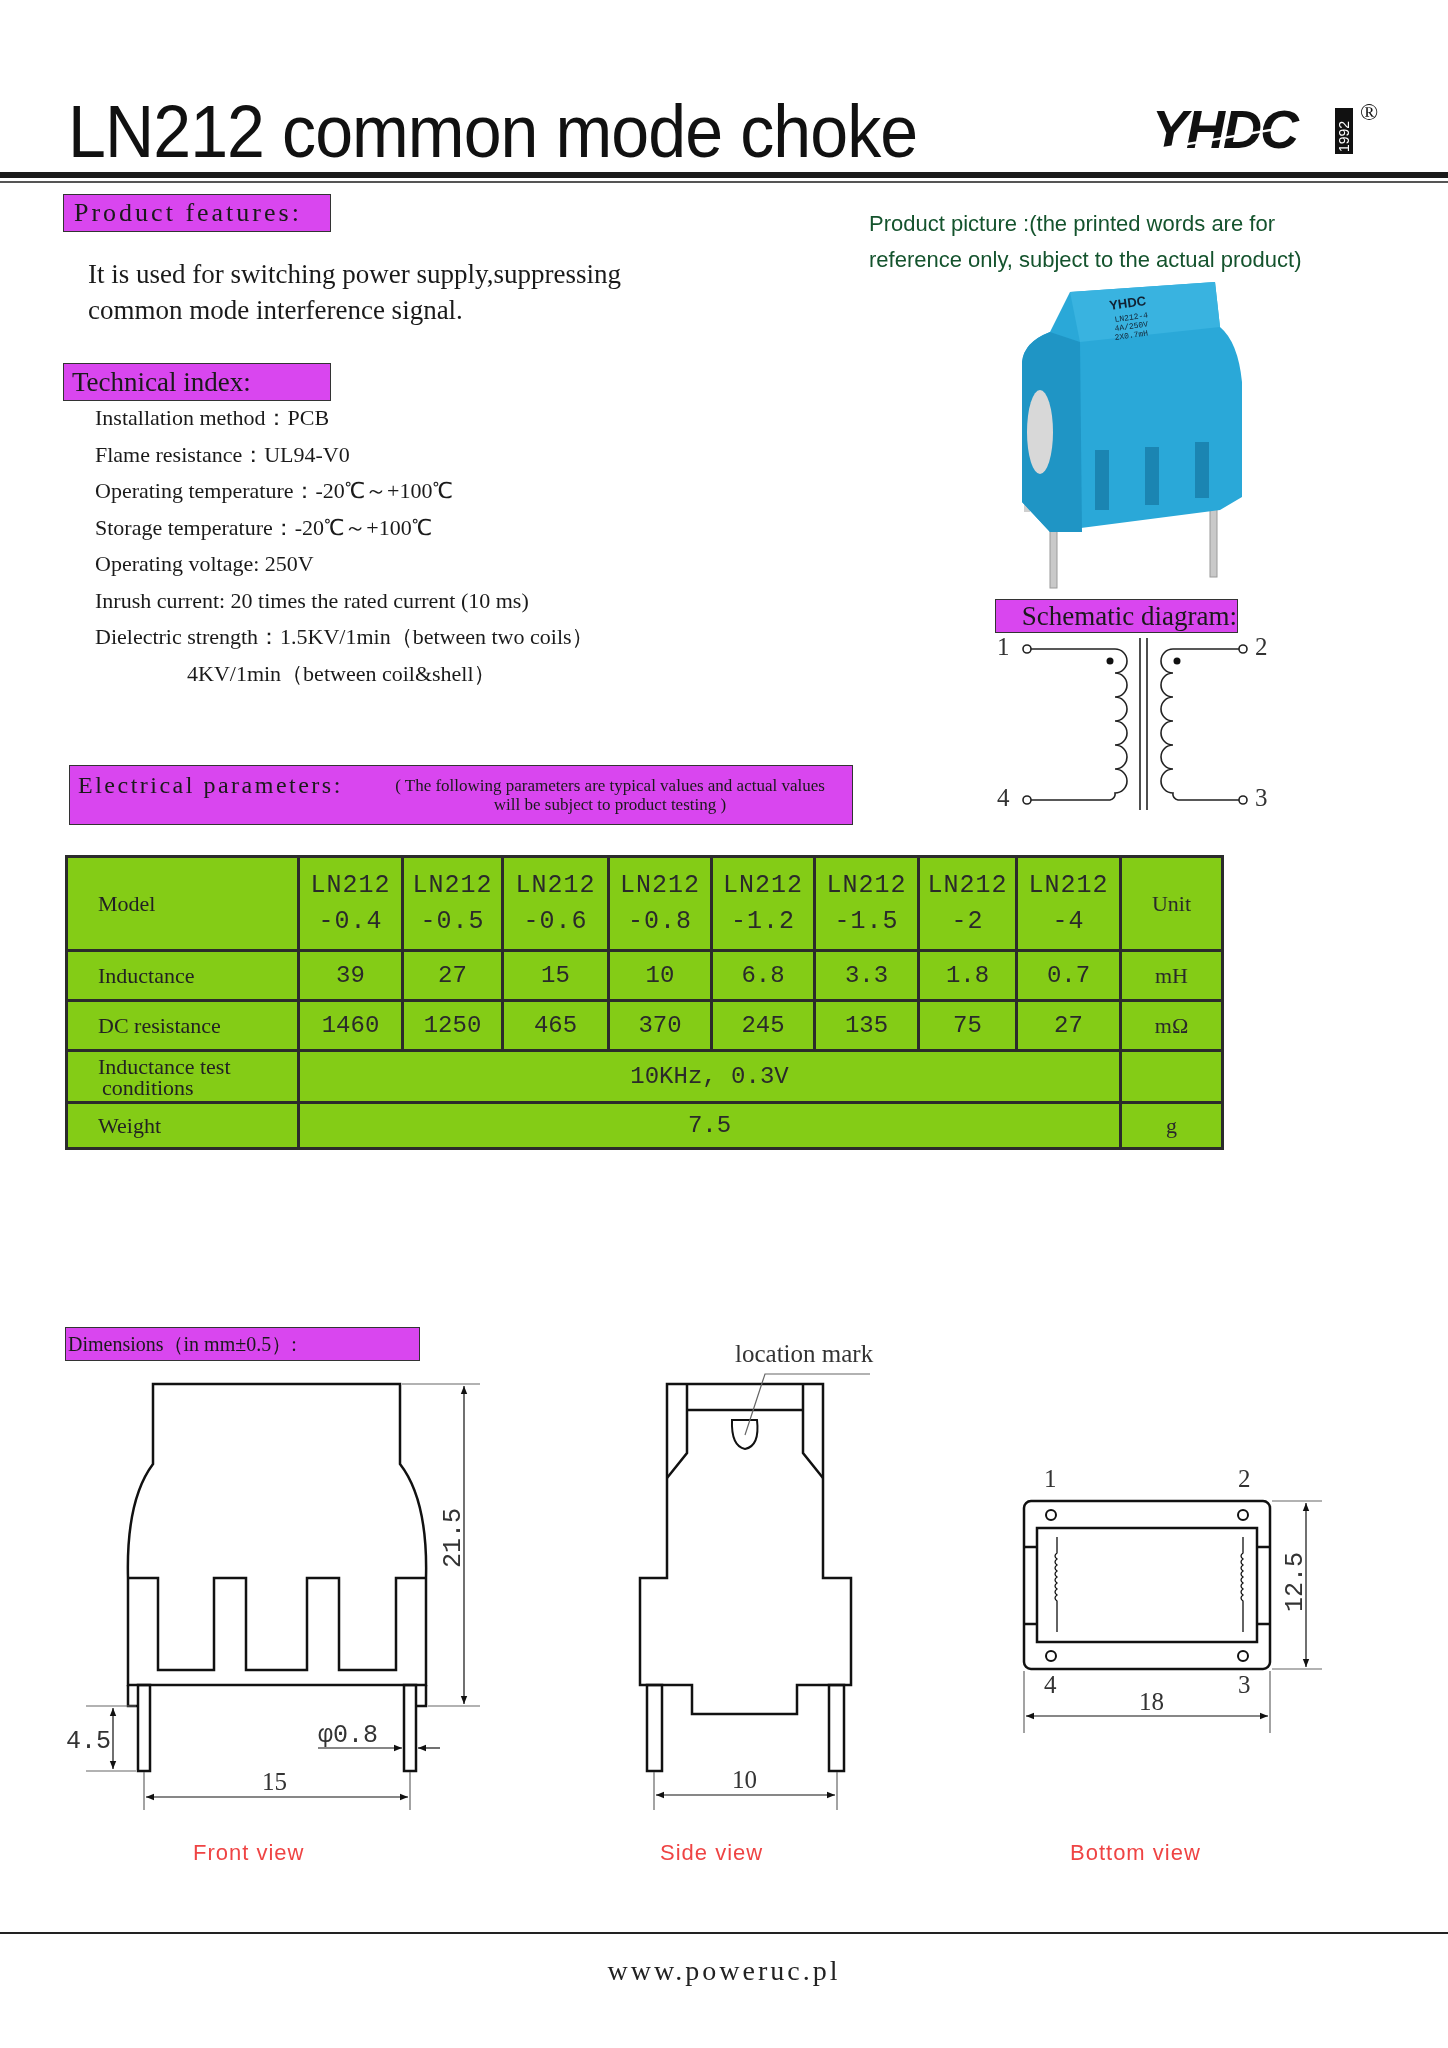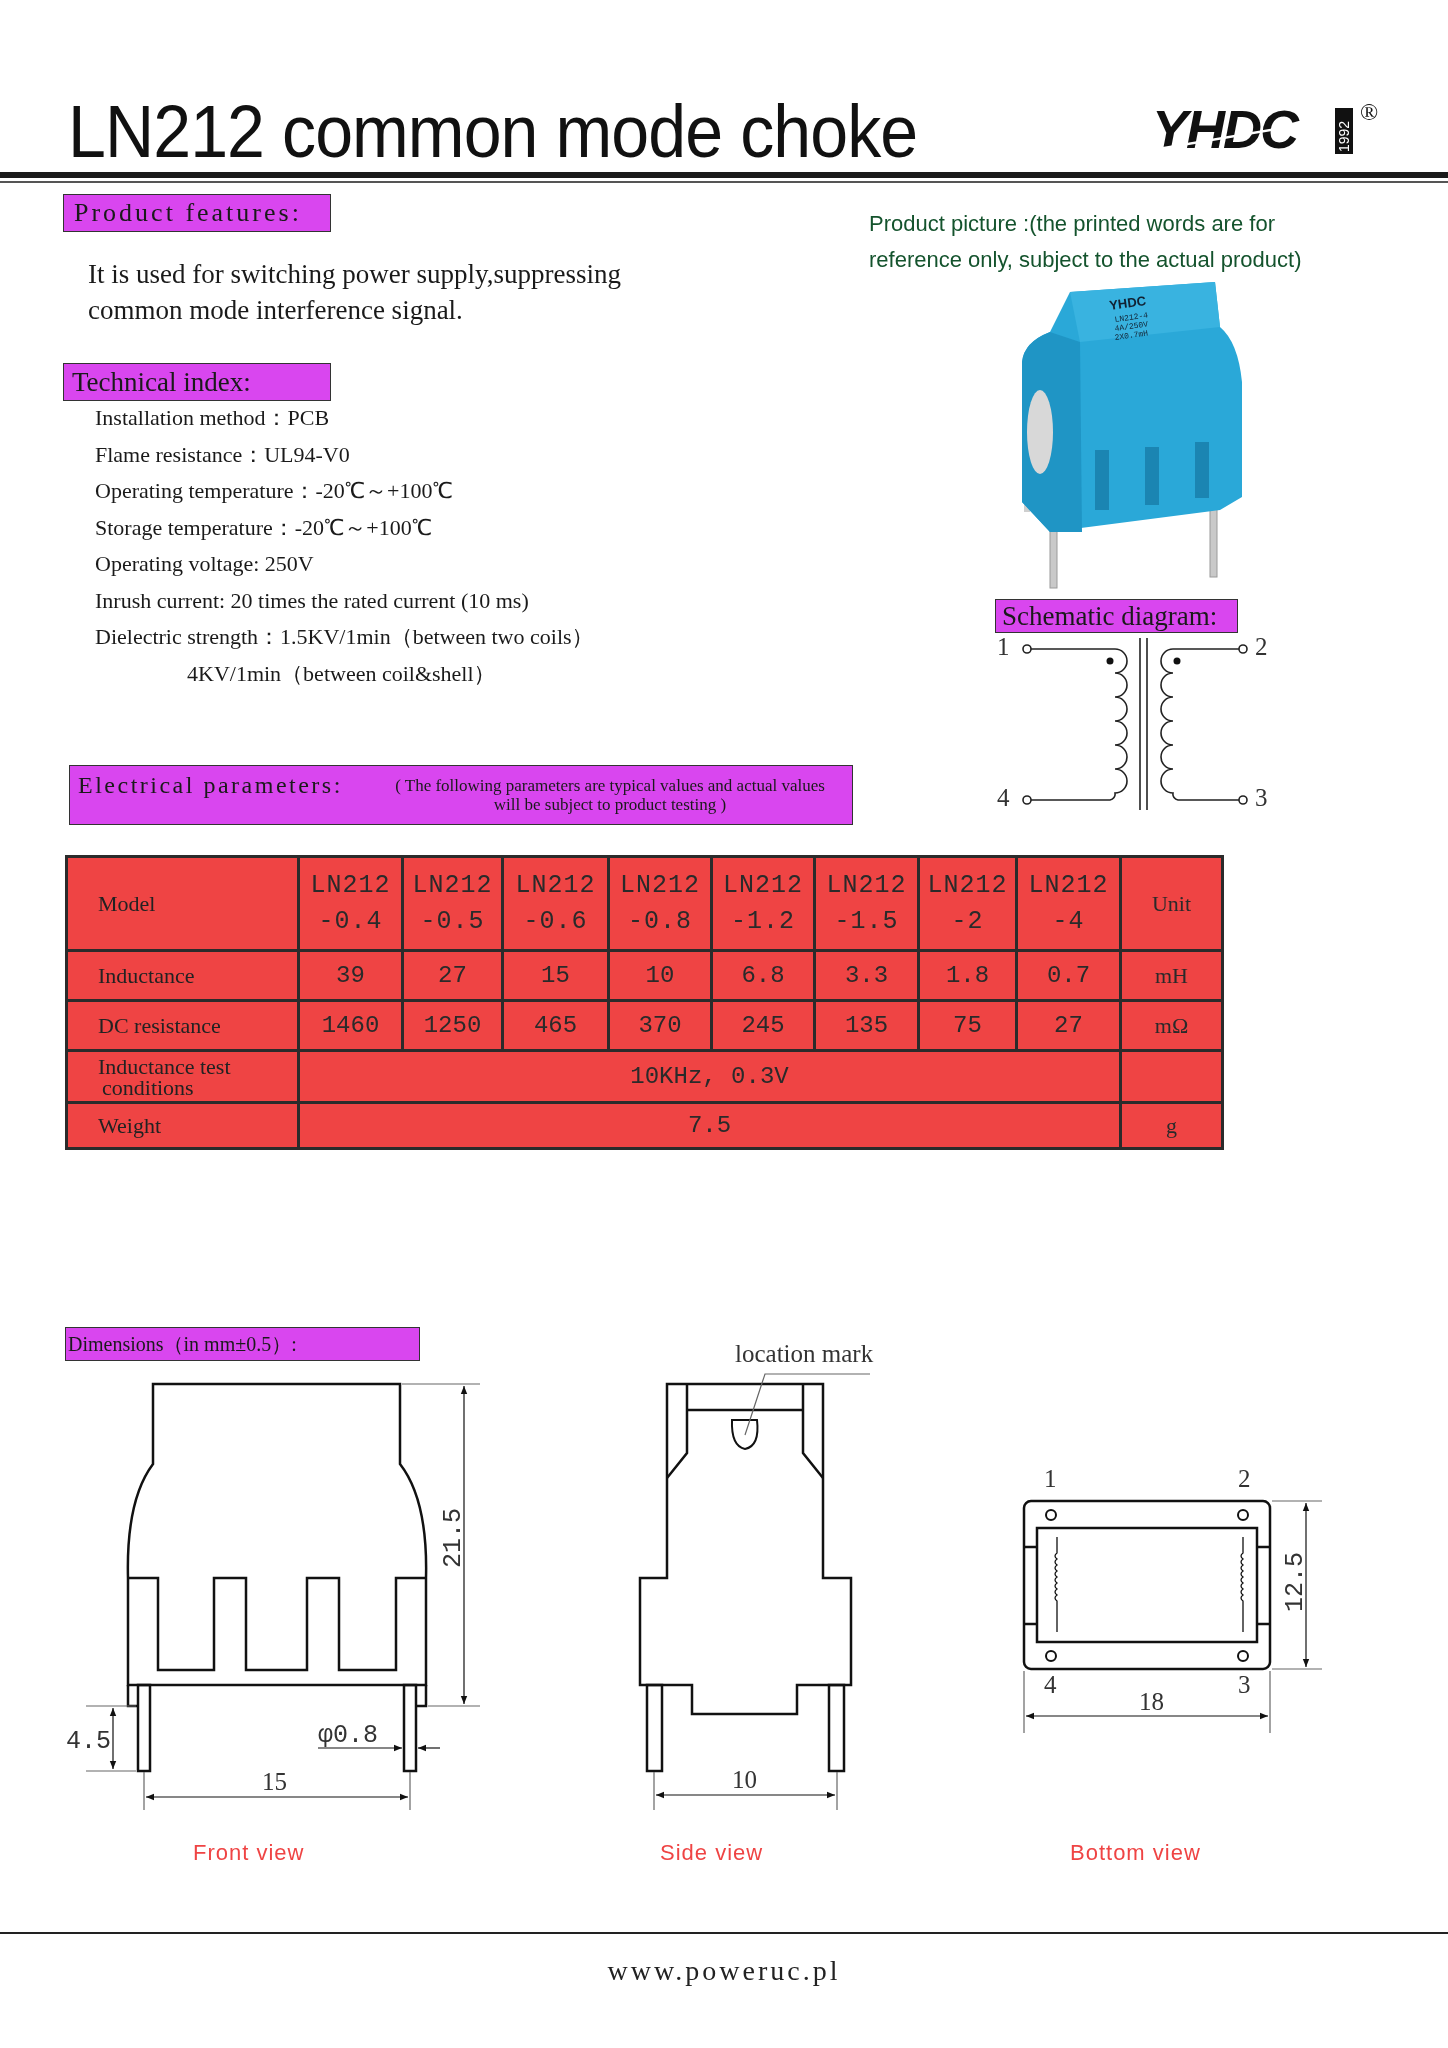--- a/index.html
+++ b/index.html
@@ -16,29 +16,29 @@
   .sec-features { left: 63px; top: 194px; width: 268px; height: 38px; font-size: 26px; letter-spacing: 3px; padding-left: 10px; line-height: 36px; }
   .features-text { left: 88px; top: 256px; width: 620px; font-size: 27px; line-height: 36px; }
   .sec-tech { left: 63px; top: 363px; width: 268px; height: 38px; font-size: 27px; padding-left: 8px; line-height: 36px; }
   .tech-list { left: 95px; top: 400px; font-size: 22px; line-height: 36.5px; }
   .tech-list div { white-space: nowrap; }
   .tech-list .indent { padding-left: 92px; }
 
   .picture-caption { left: 869px; top: 206px; width: 520px; font-family: "Liberation Sans", sans-serif; font-size: 22px; line-height: 36px; color: #14532d; }
   .product-photo { left: 1010px; top: 282px; width: 240px; height: 312px; }
 
-  .sec-schem { left: 995px; top: 599px; width: 243px; height: 34px; font-size: 27px; line-height: 32px; padding-left: 6px; }
+  .sec-schem { left: 995px; top: 599px; width: 243px; height: 34px; font-size: 27px; line-height: 32px; padding-left: 6px; text-align: right; }
   .schematic { left: 990px; top: 630px; width: 290px; height: 190px; }
 
   .sec-elec { left: 69px; top: 765px; width: 784px; height: 60px; }
   .sec-elec .lbl { position: absolute; left: 8px; top: 6px; font-size: 24px; letter-spacing: 2.5px; white-space: nowrap; }
   .sec-elec .note { position: absolute; left: 300px; top: 10px; width: 480px; font-size: 17px; line-height: 19px; text-align: center; }
 
   
-  table.params { position: absolute; left: 65px; top: 855px; border-collapse: collapse; background: #ef4444; font-family: "Liberation Mono", monospace; color: #2a2a2a; }
+  table.params { position: absolute; left: 65px; top: 855px; border-collapse: collapse; background: #84cc16; font-family: "Liberation Mono", monospace; color: #2a2a2a; }
   table.params td { border: 3px solid #2b2b2b; text-align: center; padding: 0; font-size: 24px; }
   table.params td.rowhead { text-align: left; font-family: "Liberation Serif", serif; font-size: 22px; padding-left: 30px; line-height: 21px; color: #222; }
   table.params td.unit { font-family: "Liberation Serif", serif; font-size: 22px; }
   table.params .model { line-height: 36px; font-size: 25px; letter-spacing: 1px; }
 
   
   .sec-dim { left: 65px; top: 1327px; width: 355px; height: 34px; font-size: 20px; line-height: 32px; padding-left: 2px; white-space: nowrap; }
   .drawing { left: 0; top: 0; width: 1448px; height: 2048px; pointer-events: none; }
   .view-label { font-family: Liberation Sans, sans-serif; font-size: 22px; letter-spacing: 1px; color: #ef4444; white-space: nowrap; }
   .vl-front { left: 193px; top: 1840px; }

